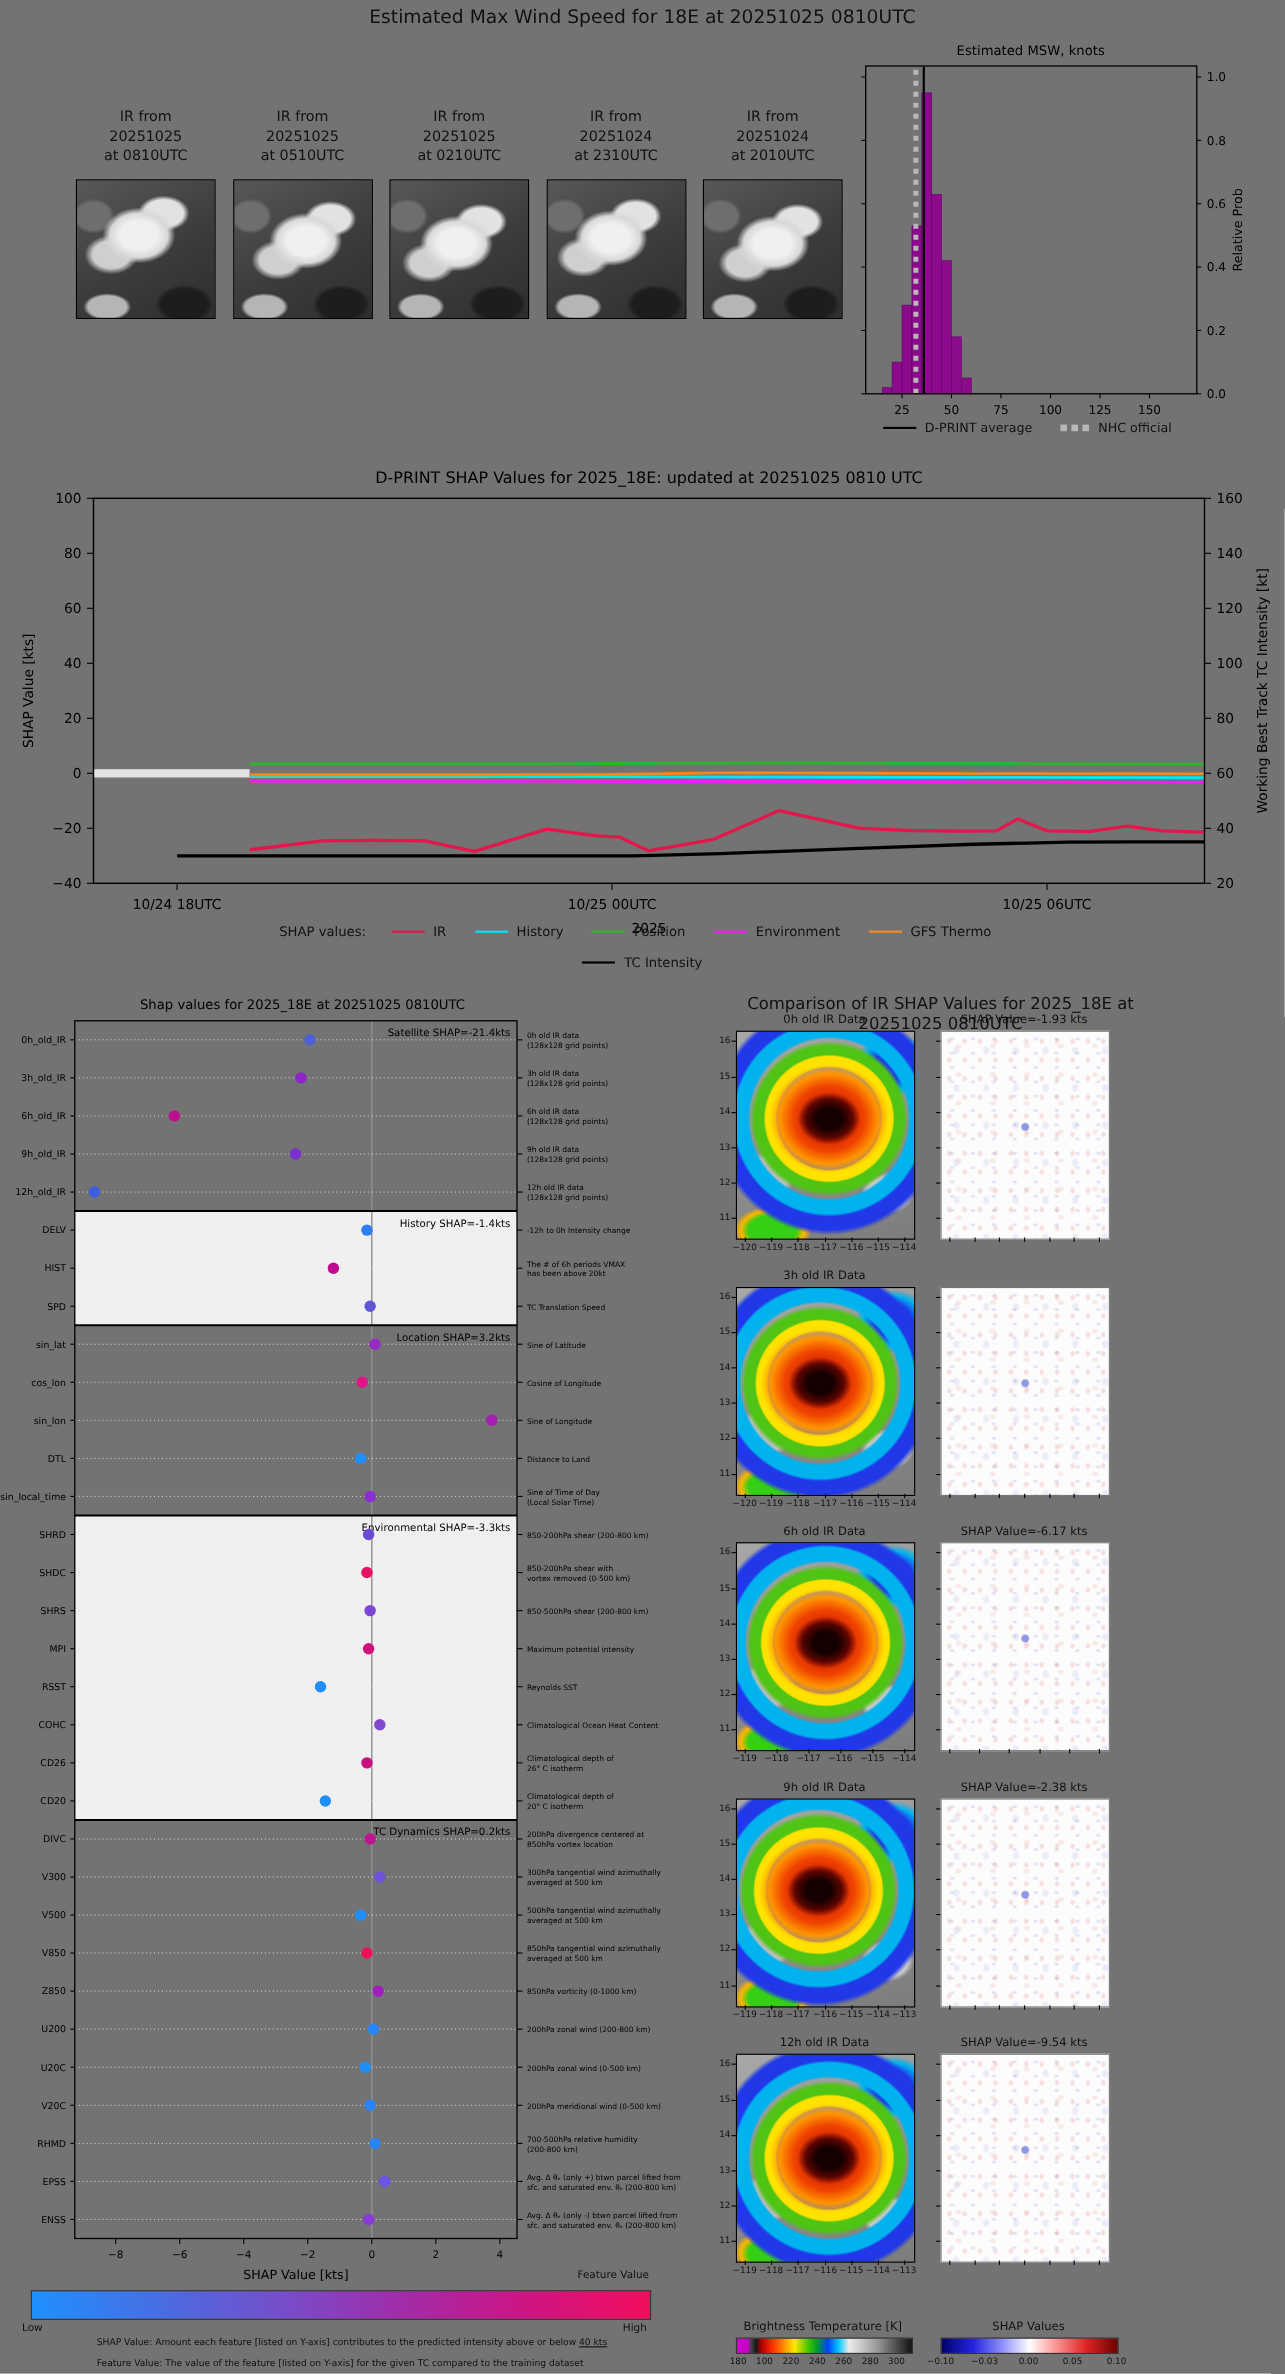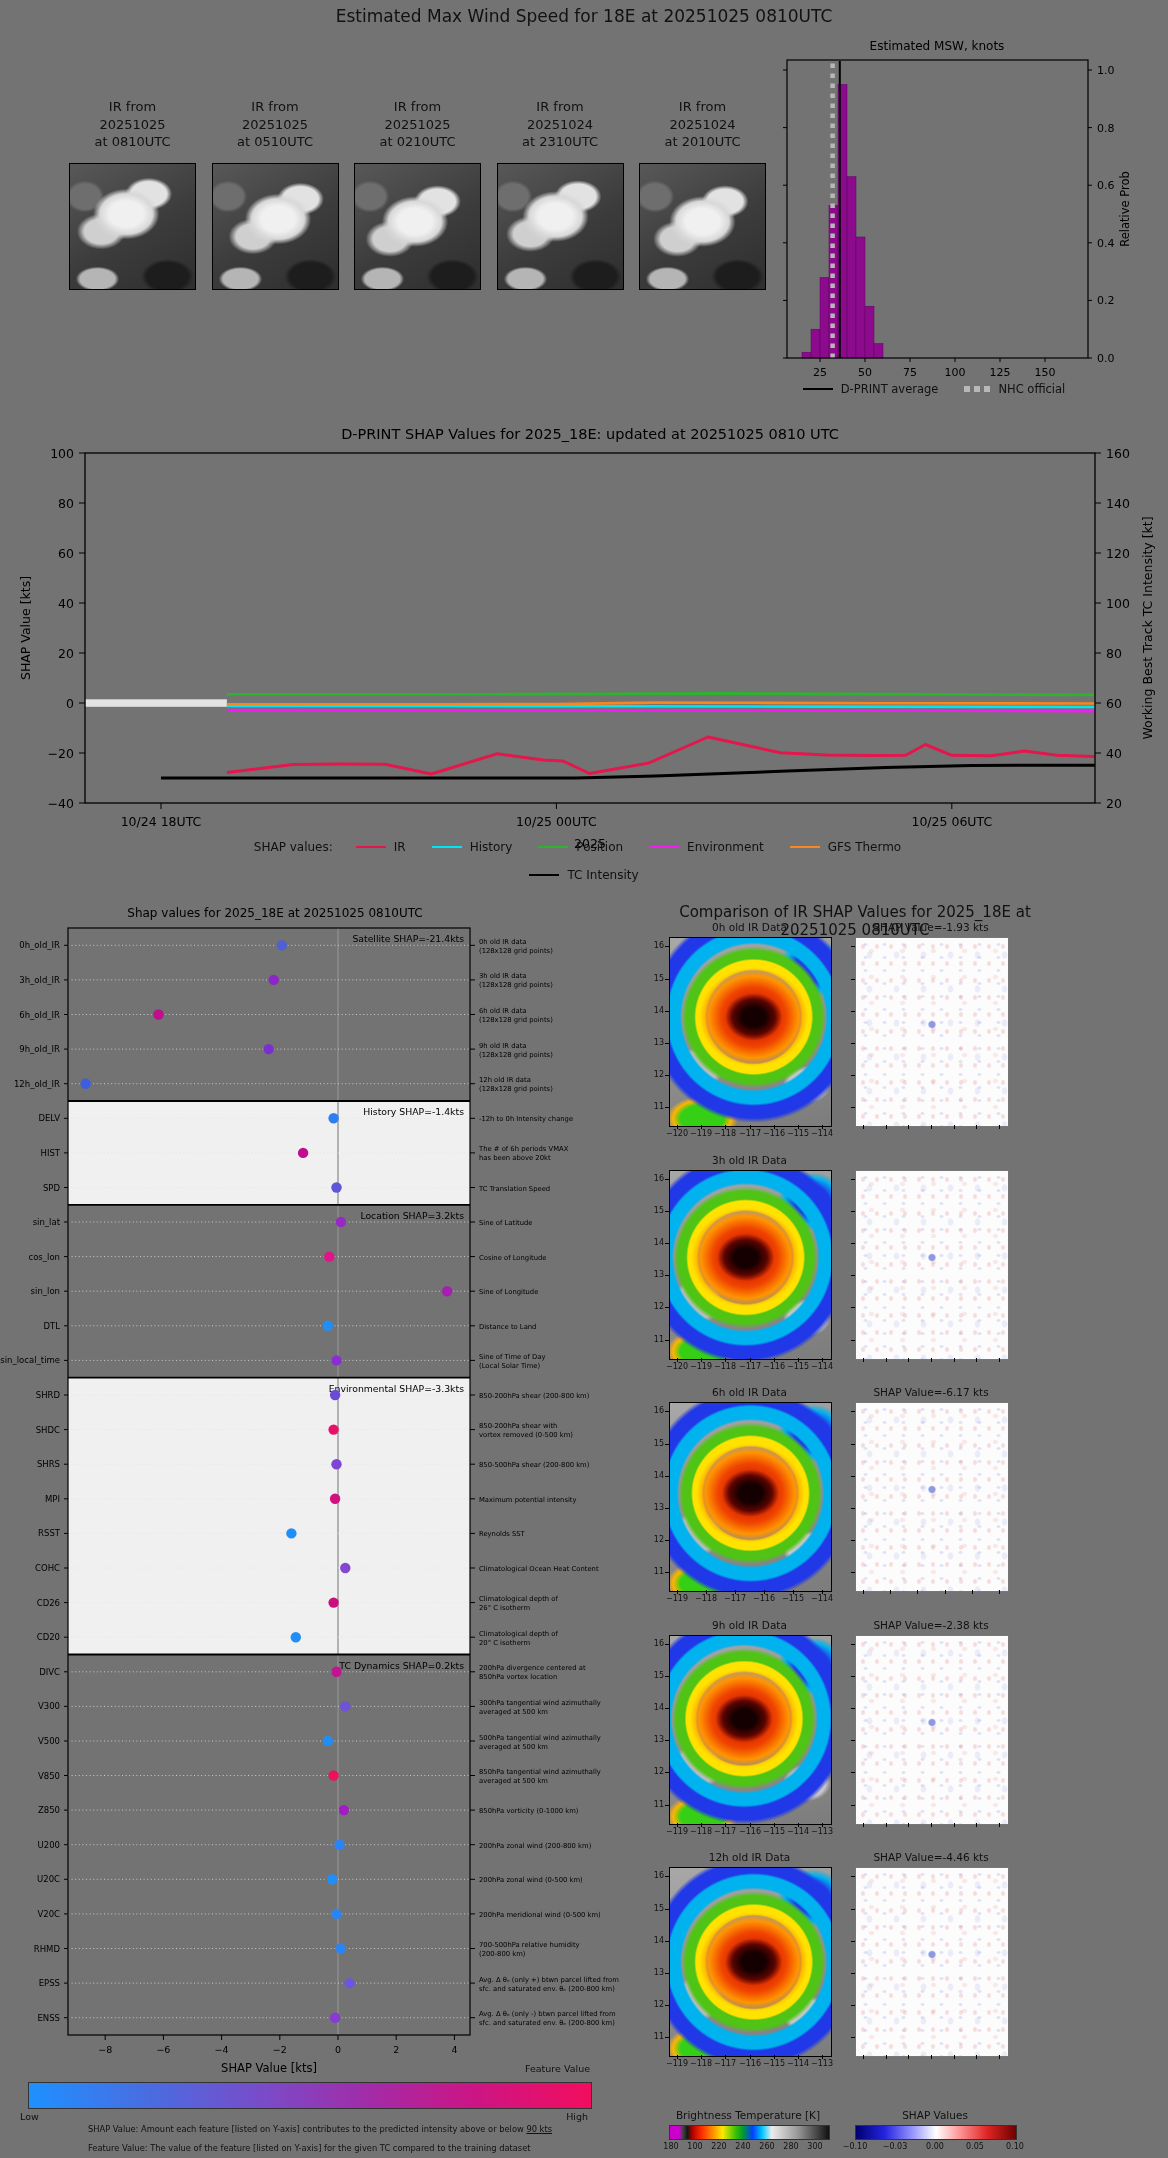--- a/index.html
+++ b/index.html
@@ -451,21 +451,21 @@
       <text x="249" y="1174" font-size="11.5" text-anchor="middle">SHAP Value [kts]</text>
       <text x="255" y="19" font-size="12" text-anchor="middle">Shap values for 2025_18E at 20251025 0810UTC</text>
     </svg>
 
   <div class="cb-title" style="left:440px;top:2063px;width:150px;text-align:right;font-size:9.5px">Feature Value</div>
   <div class="cbar fv-bar" style="left:28px;top:2082px;width:562px;height:25px"></div>
   <div class="small-label" style="left:20px;top:2111px;font-size:9.5px">Low</div>
   <div class="small-label" style="left:520px;top:2111px;width:68px;text-align:right;font-size:9.5px">High</div>
 
   <div class="fn" style="left:88px;top:2124px">
-    <span>SHAP Value: Amount each feature [listed on Y-axis] contributes to the predicted intensity above or below </span><span class="u">90 kts</span>
+    <span>SHAP Value: Amount each feature [listed on Y-axis] contributes to the predicted intensity above or below </span><span class="u">40 kts</span>
   </div>
   <div class="fn" style="left:88px;top:2143px">Feature Value: The value of the feature [listed on Y-axis] for the given TC compared to the training dataset</div>
 
   <div class="cmp-t" style="left:640px;top:903px;width:430px;font-size:15px">Comparison of IR SHAP Values for 2025_18E at 20251025 0810UTC</div>
   <div id="cmp">
       <div class="cmp-t" style="left:649px;top:921px;width:201px">0h old IR Data</div>
       <div class="cmp-t" style="left:835px;top:921px;width:192px">SHAP Value=-1.93 kts</div>
       <div class="ir-map" style="left:669px;top:937px;width:161px;height:188px;--cx:52%;--cy:42%"></div>
       <div class="shap-map" style="left:855px;top:937px;width:152px;height:188px"></div>
       <div class="mt" style="left:650px;top:941px;width:14px;text-align:right">16</div>
@@ -627,21 +627,21 @@
       <div class="mt" style="left:760px;top:1826.5px;width:28px;text-align:center">−115</div>
       <div class="tickmark" style="left:774px;top:1822.5px;width:1px;height:4px"></div>
       <div class="tickmark" style="left:954px;top:1822.5px;width:1px;height:4px"></div>
       <div class="mt" style="left:784px;top:1826.5px;width:28px;text-align:center">−114</div>
       <div class="tickmark" style="left:798px;top:1822.5px;width:1px;height:4px"></div>
       <div class="tickmark" style="left:976px;top:1822.5px;width:1px;height:4px"></div>
       <div class="mt" style="left:808px;top:1826.5px;width:28px;text-align:center">−113</div>
       <div class="tickmark" style="left:822px;top:1822.5px;width:1px;height:4px"></div>
       <div class="tickmark" style="left:999px;top:1822.5px;width:1px;height:4px"></div>
       <div class="cmp-t" style="left:649px;top:1851px;width:201px">12h old IR Data</div>
-      <div class="cmp-t" style="left:835px;top:1851px;width:192px">SHAP Value=-4.46 kts</div>
+      <div class="cmp-t" style="left:835px;top:1851px;width:192px">SHAP Value=-9.54 kts</div>
       <div class="ir-map" style="left:669px;top:1867px;width:161px;height:188px;--cx:52%;--cy:50%"></div>
       <div class="shap-map" style="left:855px;top:1867px;width:152px;height:188px"></div>
       <div class="mt" style="left:650px;top:1871px;width:14px;text-align:right">16</div>
       <div class="tickmark" style="left:665px;top:1876px;width:4px;height:1px"></div>
       <div class="tickmark" style="left:851px;top:1876px;width:4px;height:1px"></div>
       <div class="mt" style="left:650px;top:1904px;width:14px;text-align:right">15</div>
       <div class="tickmark" style="left:665px;top:1909px;width:4px;height:1px"></div>
       <div class="tickmark" style="left:851px;top:1909px;width:4px;height:1px"></div>
       <div class="mt" style="left:650px;top:1936px;width:14px;text-align:right">14</div>
       <div class="tickmark" style="left:665px;top:1941px;width:4px;height:1px"></div>

